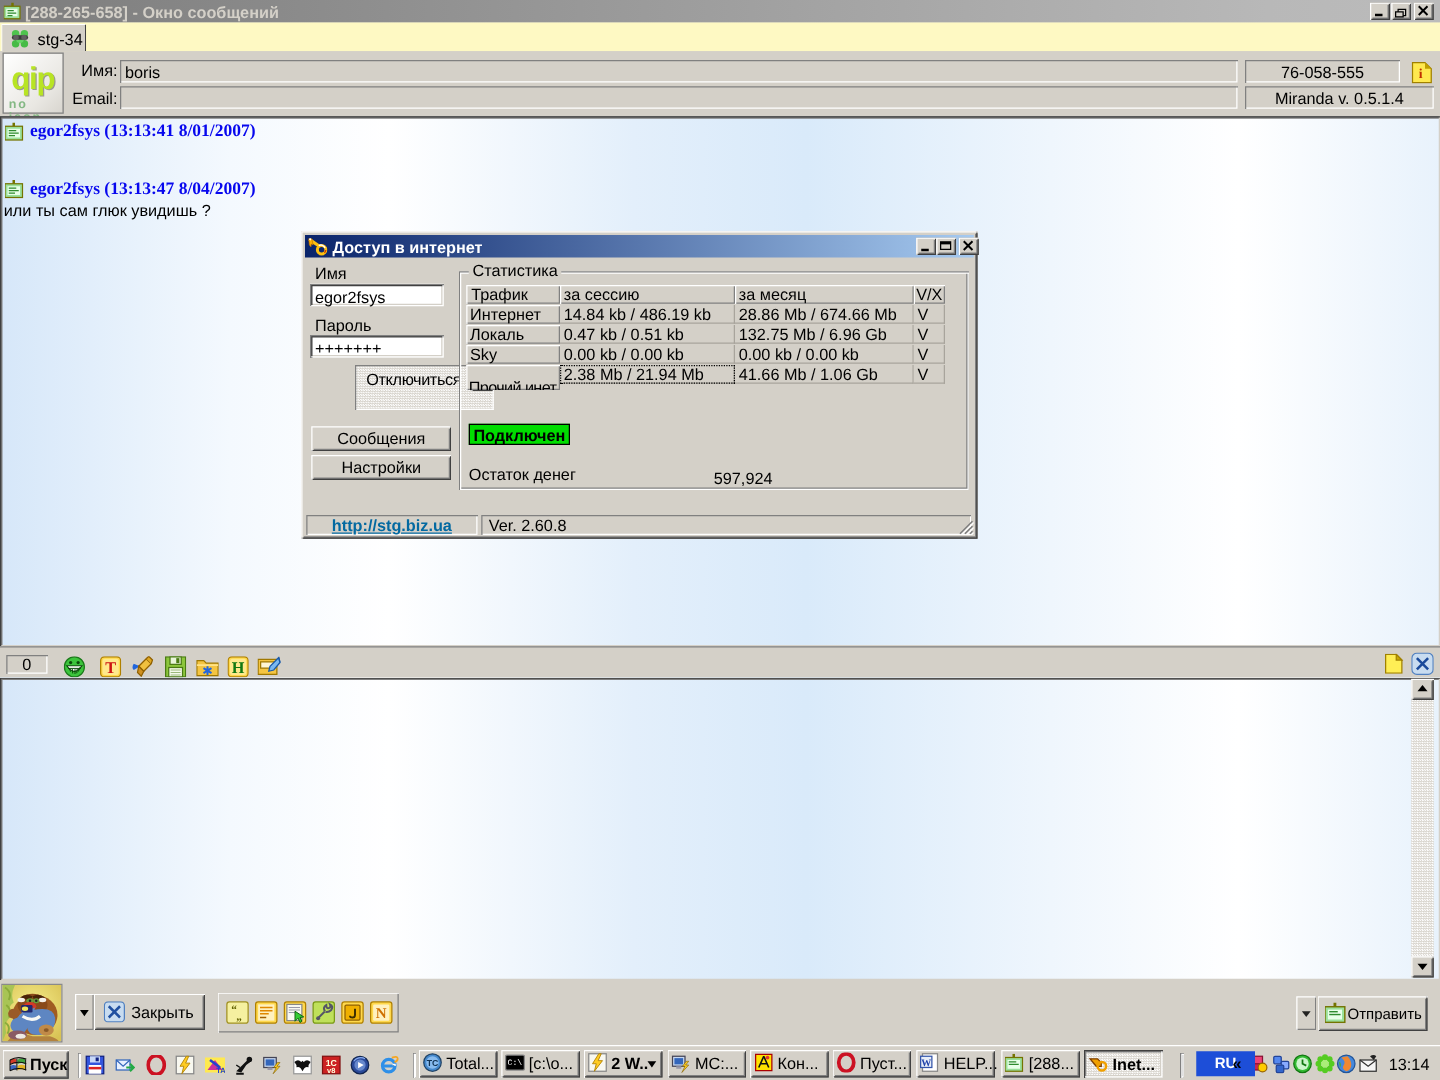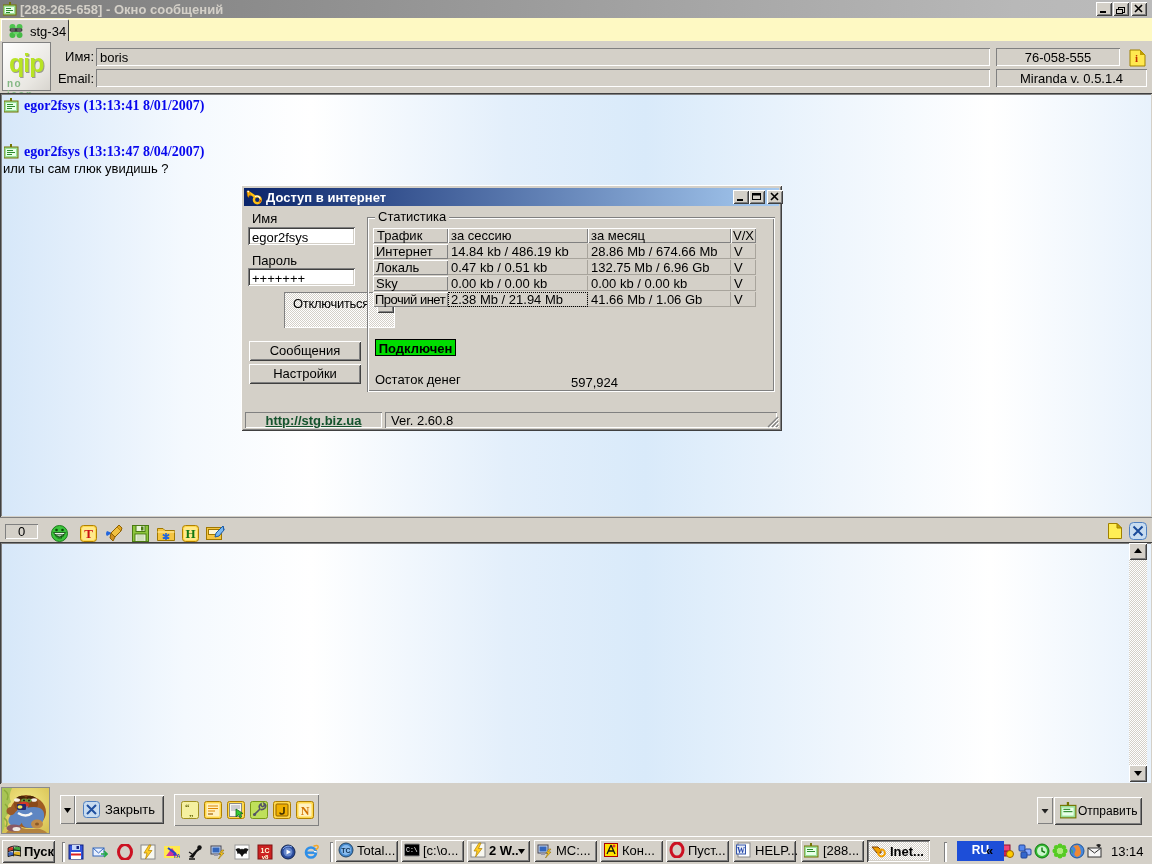--- a/index.html
+++ b/index.html
@@ -181,27 +181,27 @@
     <div class="abs raised1" style="left:0;top:32px;width:75px;height:15px;padding:0 3px;">Локаль</div>
     <div class="abs cell" style="left:75px;top:32px;width:140px;height:15px;">0.47 kb / 0.51 kb</div>
     <div class="abs cell" style="left:215px;top:32px;width:143px;height:15px;">132.75 Mb / 6.96 Gb</div>
     <div class="abs cell" style="left:358px;top:32px;width:25px;height:15px;">V</div>
 
     <div class="abs raised1" style="left:0;top:48px;width:75px;height:15px;padding:0 3px;">Sky</div>
     <div class="abs cell" style="left:75px;top:48px;width:140px;height:15px;">0.00 kb / 0.00 kb</div>
     <div class="abs cell" style="left:215px;top:48px;width:143px;height:15px;">0.00 kb / 0.00 kb</div>
     <div class="abs cell" style="left:358px;top:48px;width:25px;height:15px;">V</div>
 
-    <div class="abs raised1" style="left:0;top:64px;width:75px;height:15px;padding:0 2px;letter-spacing:-0.5px;">Прочий инет</div>
+    <div class="abs raised1" style="left:0;top:64px;width:75px;height:15px;padding:10px 2px;letter-spacing:-0.5px;">Прочий инет</div>
     <div class="abs cell" style="left:75px;top:64px;width:140px;height:15px;outline:1px dotted #000;outline-offset:-1px;">2.38 Mb / 21.94 Mb</div>
     <div class="abs cell" style="left:215px;top:64px;width:143px;height:15px;">41.66 Mb / 1.06 Gb</div>
     <div class="abs cell" style="left:358px;top:64px;width:25px;height:15px;">V</div>
   </div>
 
-  <div class="abs sunkenp" style="left:4px;top:227px;width:137px;height:16px;text-align:center;color:#14532d;font-weight:bold;text-decoration:underline;padding-top:1px;">http://stg.biz.ua</div>
+  <div class="abs sunkenp" style="left:4px;top:227px;width:137px;height:16px;text-align:center;color:#0369a1;font-weight:bold;text-decoration:underline;padding-top:1px;">http://stg.biz.ua</div>
   <div class="abs sunkenp" style="left:144px;top:227px;width:392px;height:16px;padding:1px 6px;">Ver. 2.60.8</div>
   <div class="abs" style="left:526px;top:231px;">
       <svg width="12" height="12">
         <path d="M11 1 L1 11 M11 5 L5 11 M11 9 L9 11" stroke="#808080" stroke-width="1.3"></path>
         <path d="M12 2 L2 12 M12 6 L6 12 M12 10 L10 12" stroke="#fff" stroke-width="1"></path>
       </svg>
     </div>
 
   <div class="abs" style="left:134px;top:154px;width:81px;height:17px;background:#00DD00;border:1px solid #000;text-align:center;font-weight:bold;padding-top:1px;">Подключен</div>
   <div class="abs" style="left:134px;top:187px;">Остаток денег</div>

